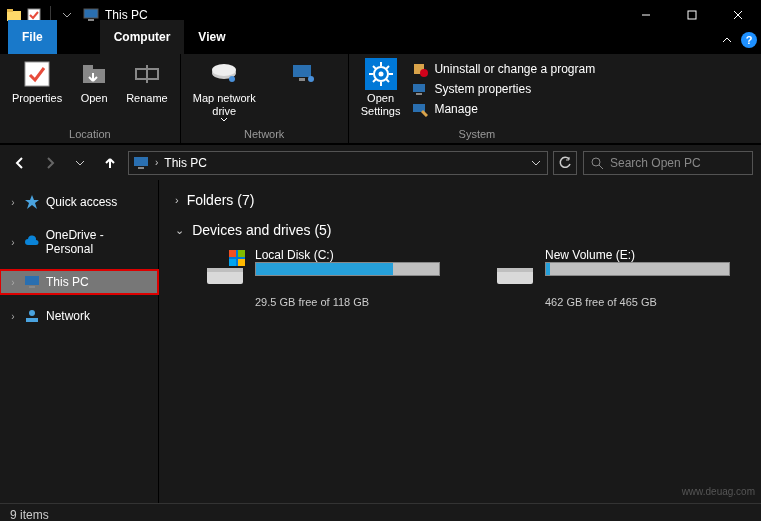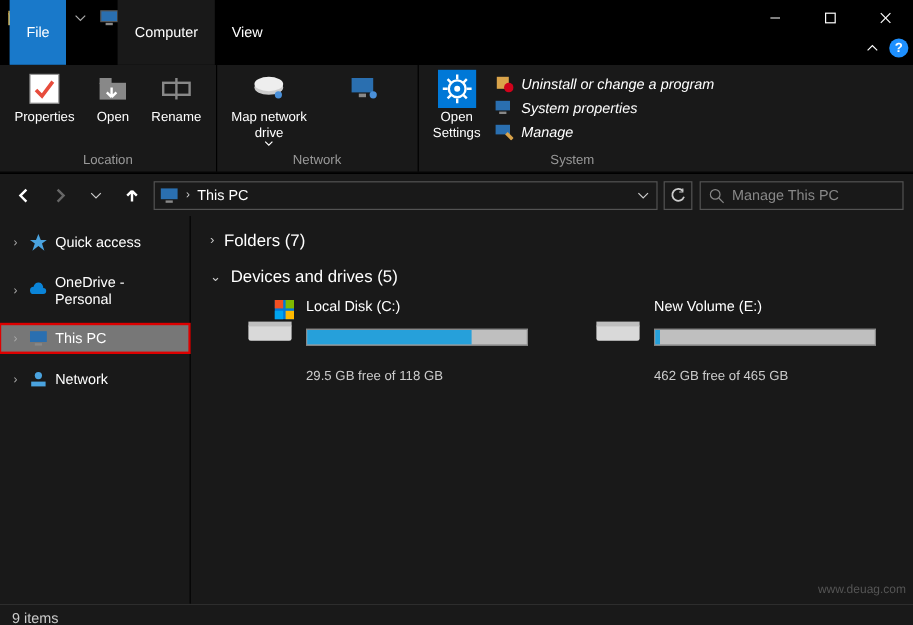--- a/index.html
+++ b/index.html
@@ -10,36 +10,36 @@
   .titlebar .qat { display: flex; align-items: center; gap: 4px; }
   .titlebar .qat .ico { width: 16px; height: 16px; display:flex; align-items:center; justify-content:center; }
   .titlebar .pc-ico { width:16px; height:16px; margin:0 6px 0 8px; }
   .titlebar .title { font-size: 12px; color:#fff; }
   .titlebar .winbtns { margin-left:auto; display:flex; }
   .titlebar .winbtn { width:46px; height:30px; display:flex; align-items:center; justify-content:center; color:#fff; }
   .sep-v { width:1px; height:18px; background:#3a3a3a; margin:0 4px; }
 
   
   .tabs { height:24px; background:#000; display:flex; align-items:flex-end; padding-left:8px; position:relative; }
-  .tab { padding:20px 14px; font-size:12px; color:#fff; }
+  .tab { padding:10px 14px; font-size:12px; color:#fff;font-weight:bold; }
   .tab.file { background:#1979ca; color:#fff; }
   .tab.active { background:#191919;margin-left:43px; }
   .tabs .help { position:absolute; right:4px; top:2px; display:flex; align-items:center; gap:8px; }
   .help-circle { width:16px; height:16px; border-radius:50%; background:#1e90ff; color:#fff; display:flex; align-items:center; justify-content:center; font-size:11px; font-weight:bold; }
 
   
   .ribbon { height:90px; background:#191919; display:flex; border-bottom:1px solid #000; }
   .ribbon-group { display:flex; flex-direction:column; align-items:center; padding:2px 6px 0 6px; border-right:1px solid #000; }
   .ribbon-row { display:flex; gap:2px; flex:1; }
   .ribbon-btn { display:flex; flex-direction:column; align-items:center; justify-content:flex-start; padding:2px 6px; color:#fff; font-size:11px; text-align:center; min-width:48px; }
   .ribbon-btn .bicon { width:32px; height:32px; display:flex; align-items:center; justify-content:center; margin-bottom:2px; }
   .ribbon-btn span { line-height:1.15; }
   .ribbon-group-label { font-size:11px; color:#999; padding:2px 0 3px 0; }
   .ribbon-small-list { display:flex; flex-direction:column; gap:2px; padding-top:4px; }
-  .ribbon-small { display:flex; align-items:flex-end; gap:6px; font-size:12px; color:#fff; padding:1px 4px;font-style:italic; }
+  .ribbon-small { display:flex; align-items:center; gap:6px; font-size:12px; color:#fff; padding:1px 4px; }
   .ribbon-small .sicon { width:16px; height:16px; display:flex; align-items:center; justify-content:center; }
 
   
   .addrrow { height:36px; background:#191919; display:flex; align-items:center; padding:0 8px; gap:6px; border-top:1px solid #000; }
   .navbtn { width:24px; height:24px; display:flex; align-items:center; justify-content:center; color:#fff; }
   .navbtn.dis { color:#666; }
   .addrbar { flex:1; height:24px; border:1px solid #535353; background:#191919; display:flex; align-items:center; padding:0 4px; gap:6px; position:relative; }
   .addrbar .dd { position:absolute; right:6px; color:#ccc; }
   .refresh { width:24px; height:24px; border:1px solid #535353; display:flex; align-items:center; justify-content:center; margin-left:-1px; }
   .searchbox { width:170px; height:24px; border:1px solid #535353; background:#191919; display:flex; align-items:center; padding:0 6px; gap:6px; color:#888; }
@@ -53,21 +53,21 @@
   .tree-icon { width:16px; height:16px; display:flex; align-items:center; justify-content:center; }
   .tree-spacer { height:10px; }
 
   .content { flex:1; background:#191919; padding:8px 16px; }
   .section-hdr { display:flex; align-items:center; gap:8px; font-size:14px; color:#fff; padding:4px 0; }
   .section-hdr .chev { font-size:11px; color:#ccc; }
   .drives { display:flex; gap:40px; margin:6px 0 0 30px; }
   .drive { display:flex; gap:10px; width:250px; }
   .drive-icon { width:40px; height:40px; display:flex; align-items:flex-end; justify-content:center; }
   .drive-info { flex:1; }
-  .drive-name { font-size:12px; color:#fff; margin-bottom:12px; }
+  .drive-name { font-size:12px; color:#fff; margin-bottom:0; }
   .drive-bar { width:185px; height:14px; background:#bfbfbf; border:1px solid #888; position:relative; }
   .drive-bar .fill { position:absolute; left:0; top:0; bottom:0; background:#26a0da; }
   .drive-free { font-size:11px; color:#ccc; margin-top:20px; }
 
   
   .statusbar { height:22px; background:#191919; border-top:1px solid #333; display:flex; align-items:center; padding:0 10px; font-size:12px; color:#ccc; }
   .watermark { position:absolute; right:6px; bottom:24px; font-size:10px; color:#555; }
 
   
   svg { display:block; }
@@ -301,21 +301,21 @@
         <path d="M11 1 L11 4 L8 4" stroke="#ccc" fill="none"></path>
       </svg>
     </div>
   <div class="searchbox">
     <span>
         <svg width="14" height="14">
           <circle cx="6" cy="6" r="4" stroke="#888" fill="none"></circle>
           <line x1="9" y1="9" x2="13" y2="13" stroke="#888"></line>
         </svg>
       </span>
-    <span>Manage This PC</span>
+    <span>Search Open PC</span>
   </div>
 </div>
 
 <div class="main">
 
   <div class="sidebar">
     <div class="tree-item">
       <span class="tree-arrow">›</span>
       <span class="tree-icon">
           <svg width="16" height="16">

